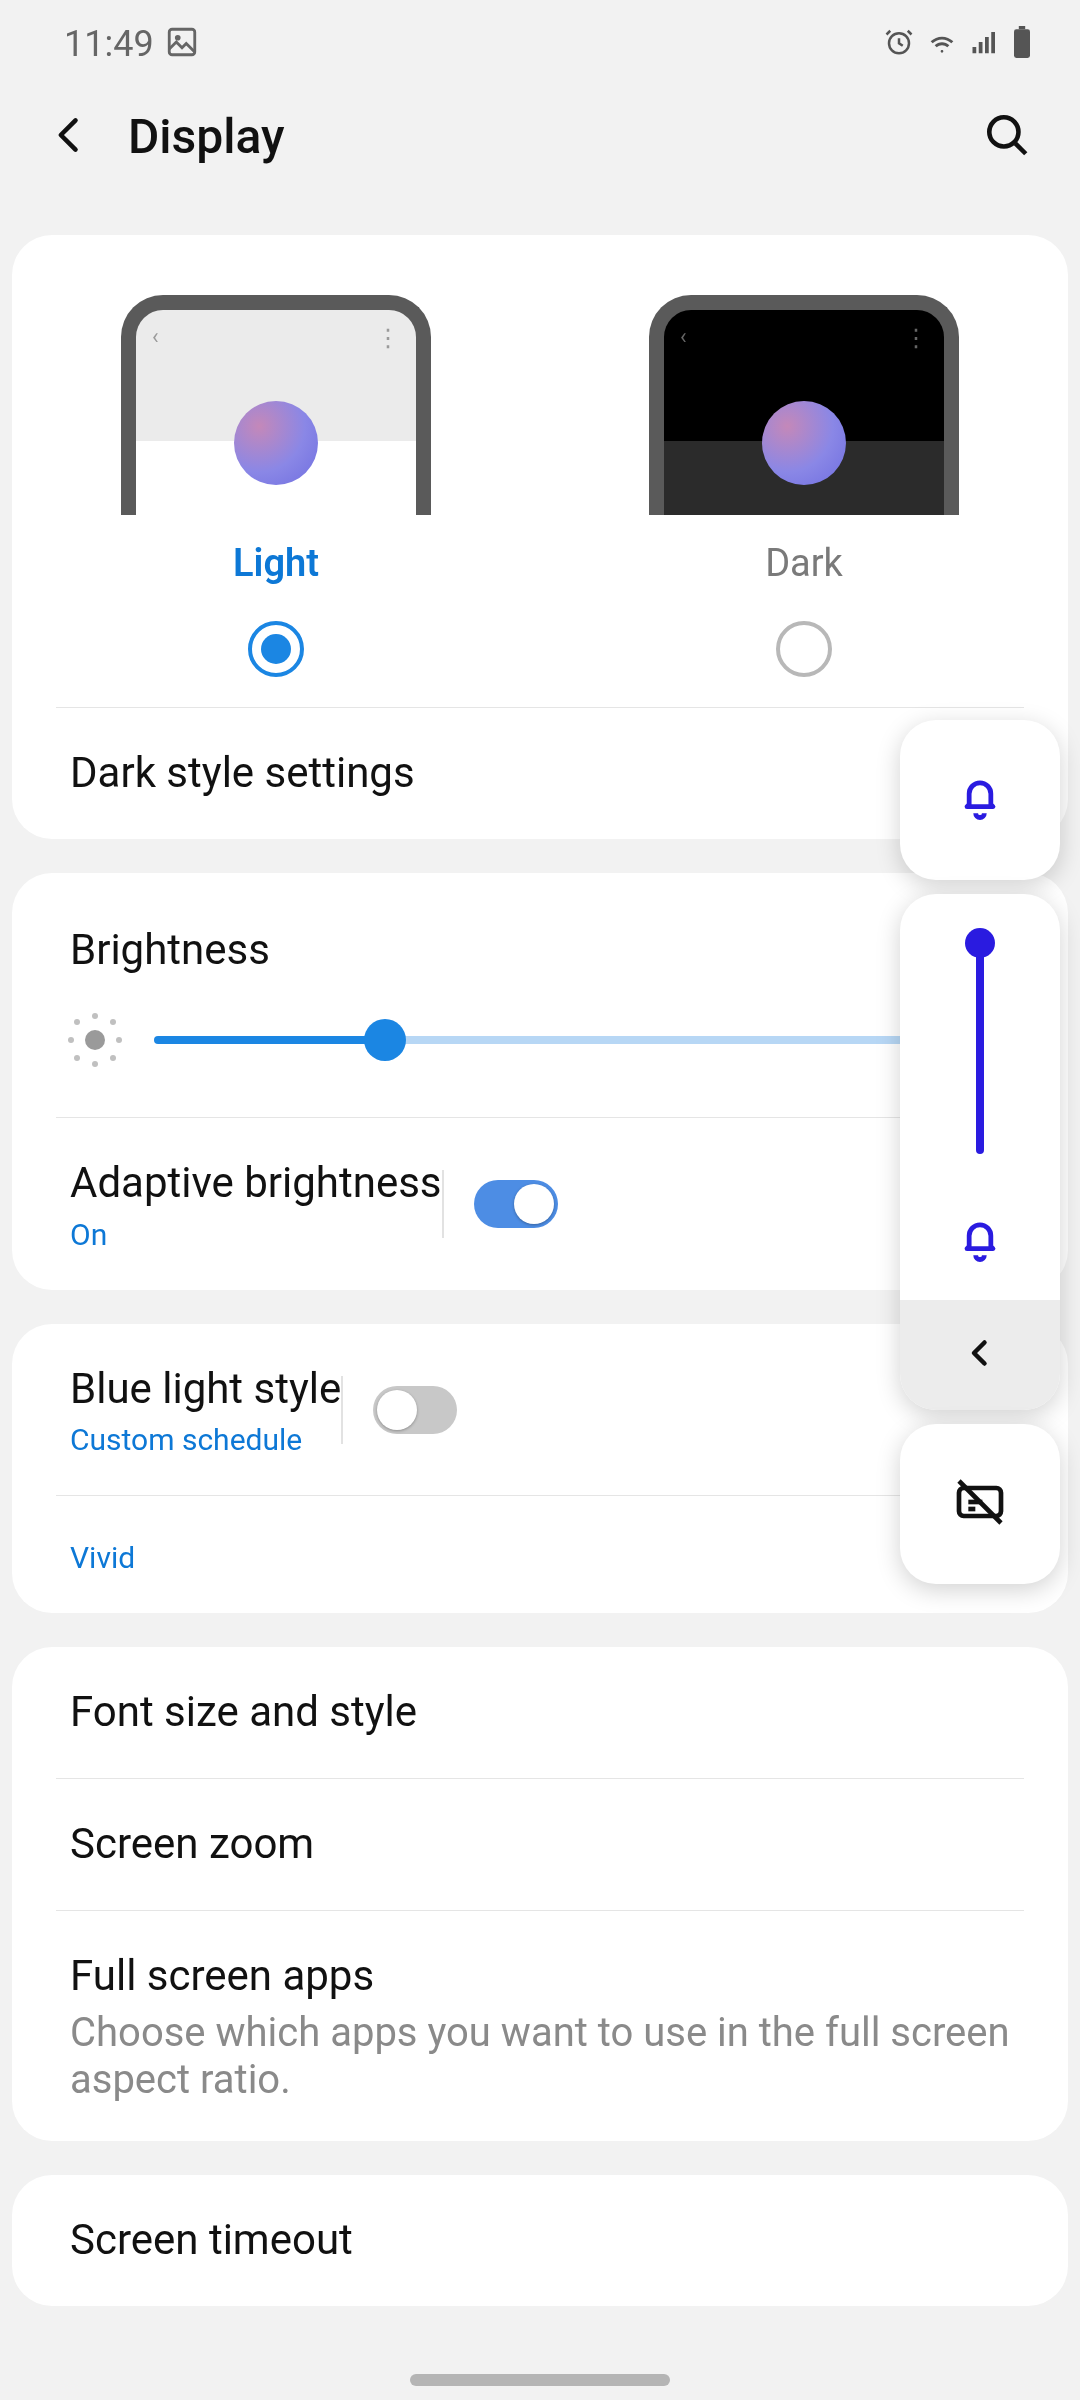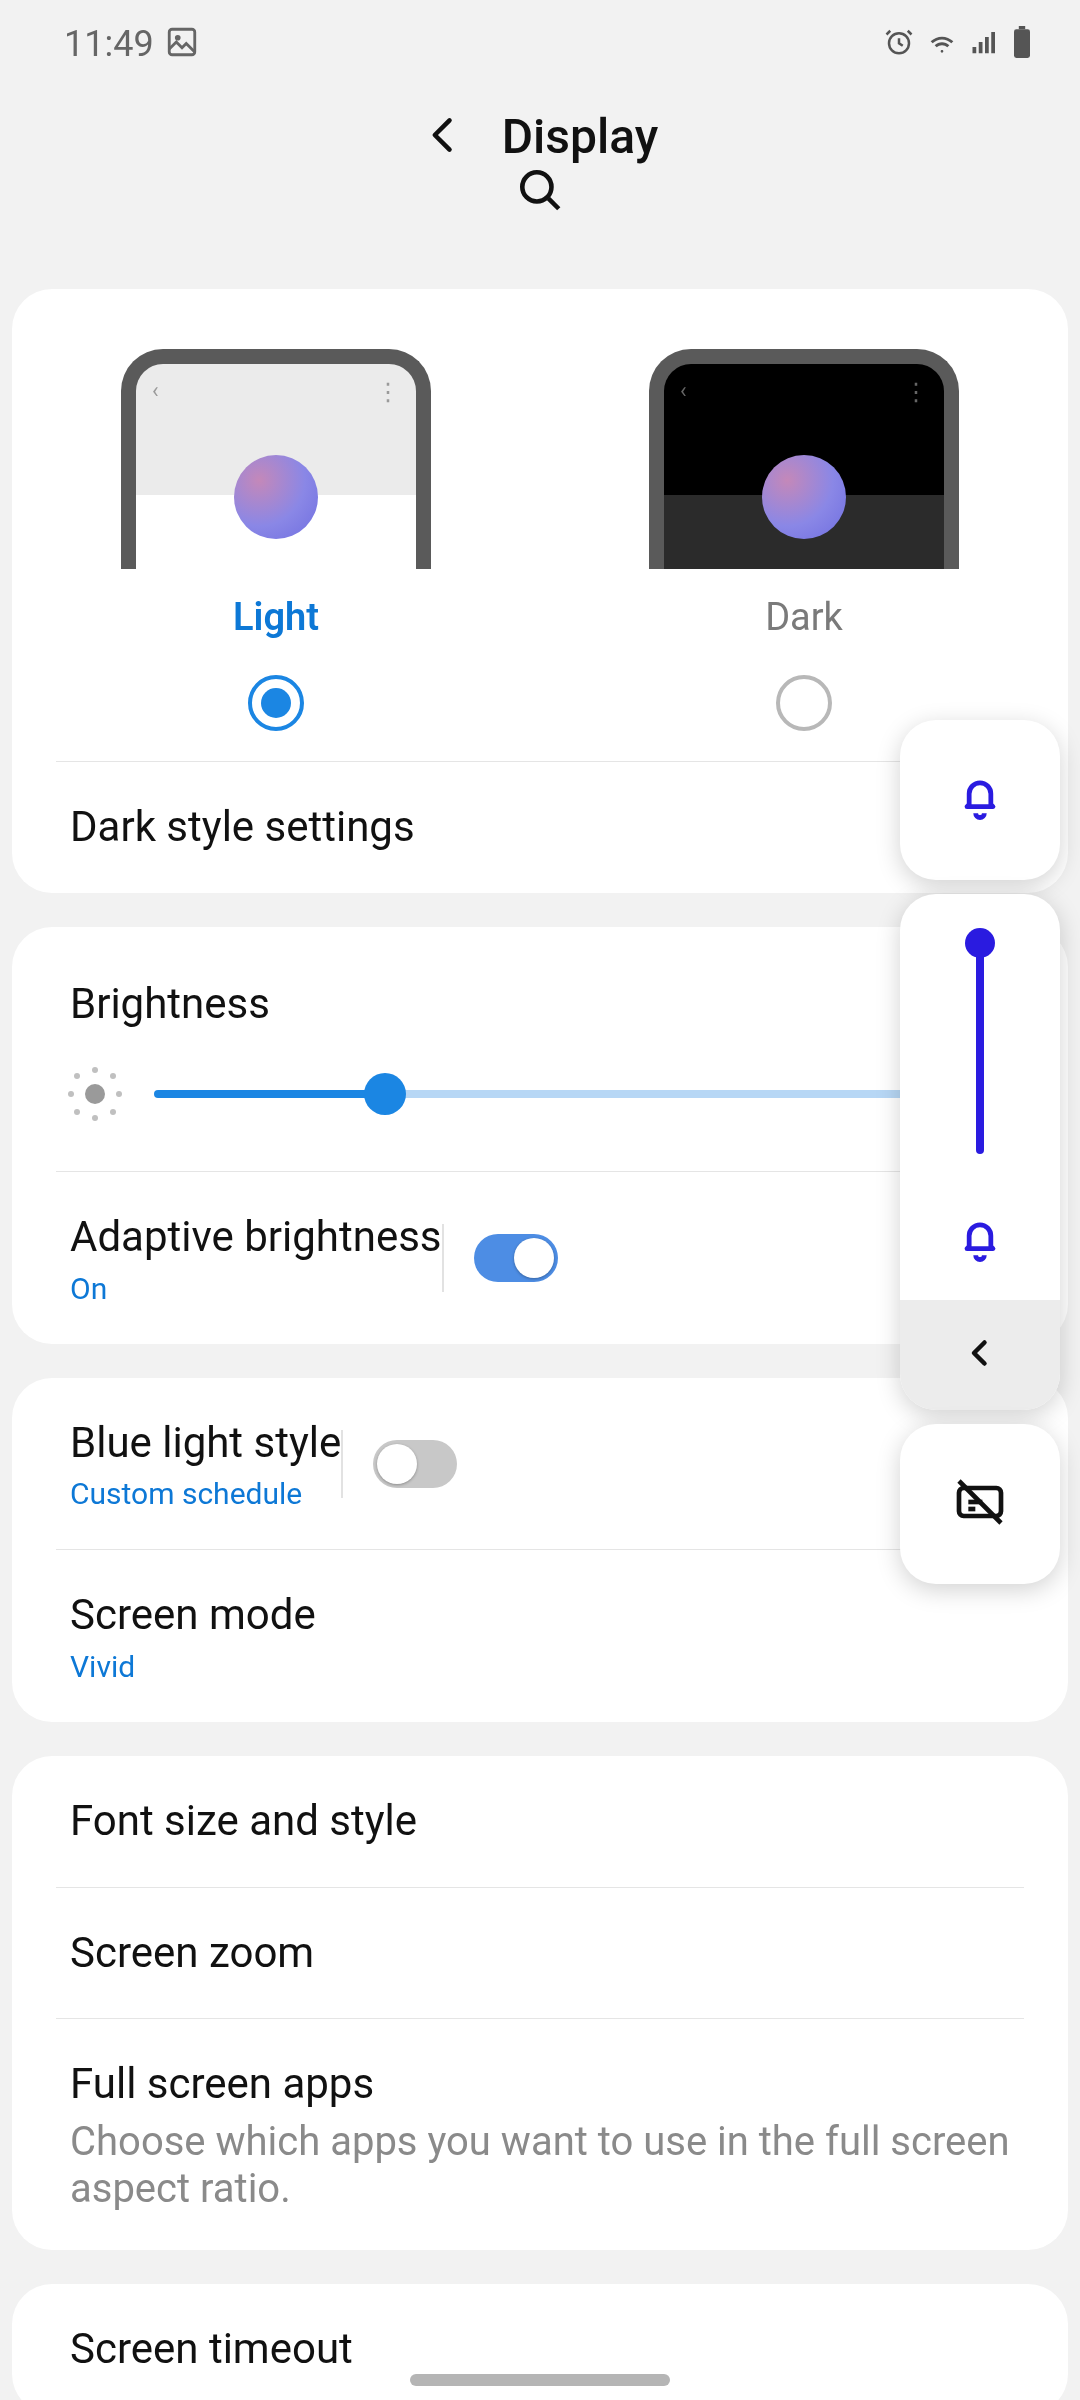--- a/index.html
+++ b/index.html
@@ -24,21 +24,20 @@
   .status-time { font-size: 36px; color: #666; font-weight: 400; }
   .status-right { display: flex; align-items: center; gap: 12px; }
   .status-icon { color: #555; }
 
   
   .header {
     display: flex;
     align-items: center;
     justify-content: space-between;
     padding: 20px 48px 70px 48px;
-    flex-direction: column;
   }
   .header-left { display: flex; align-items: center; gap: 36px; }
   .header-title { font-size: 48px; font-weight: 500; color: #111; }
 
   
   .card {
     background: #fff;
     border-radius: 40px;
     margin: 0 12px 34px 12px;
     overflow: hidden;
@@ -342,21 +341,20 @@
     </div>
     <div style="display:flex;align-items:center">
       <div class="vdiv"></div>
       <div class="toggle off">
           <div class="toggle-knob"></div>
         </div>
     </div>
   </div>
   <div class="divider"></div>
   <div class="list-item">
-    <div class="item-title">Screen mode</div>
     <div class="item-sub">Vivid</div>
   </div>
 </div>
 
 <div class="card">
   <div class="list-item">
     <div class="item-title">Font size and style</div>
   </div>
   <div class="divider"></div>
   <div class="list-item">

